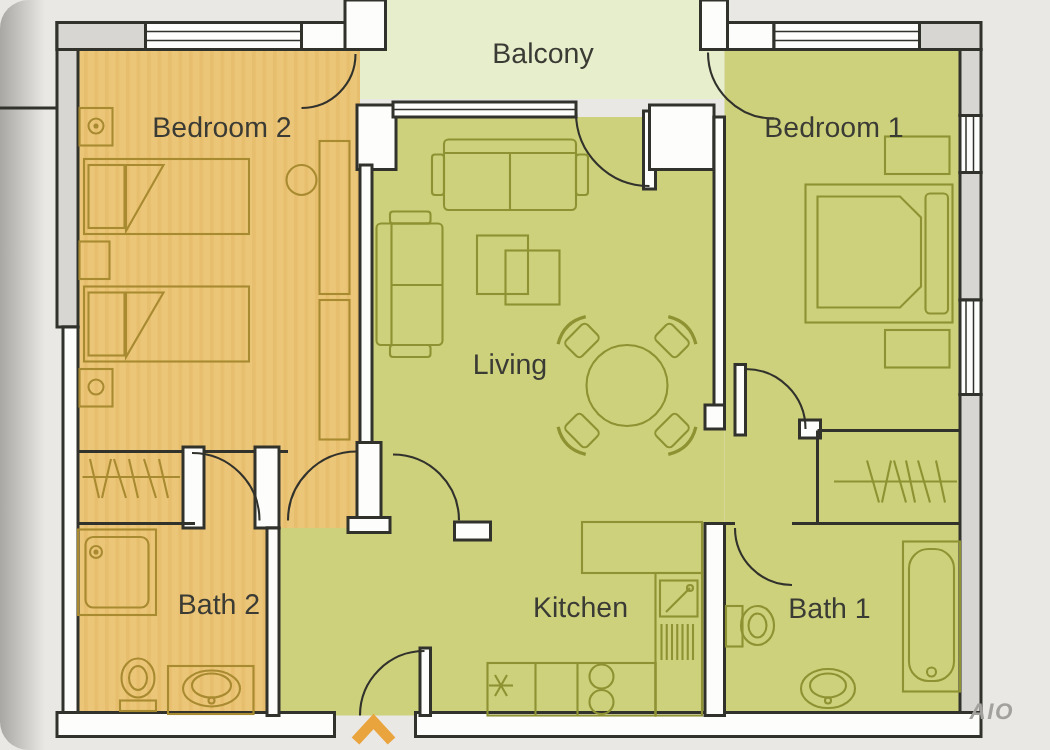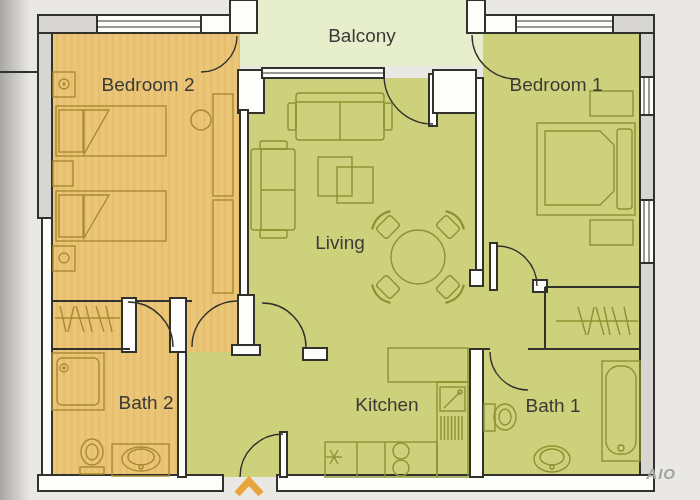--- a/index.html
+++ b/index.html
@@ -1,17 +1,17 @@
 <!DOCTYPE html>
 <html><head>
 <meta charset="utf-8">
 <style>
   html,body{margin:0;padding:0;background:#e9e8e4;}
   #stage{position:relative;width:700px;height:500px;overflow:hidden;
-         font-family:"Liberation Sans",sans-serif;}
+         font-family:"Liberation Sans",sans-serif;border-radius:19px;}
   svg{display:block;}
   text{font-family:"Liberation Sans",sans-serif;}
   .room-label{font-size:19px;fill:#3b3b35;}
   .watermark{font-size:15px;font-style:italic;font-weight:bold;fill:#a2a19d;letter-spacing:1px;}
 </style>
 </head>
 <body>
 
 <div id="stage">
 <svg width="700" height="500" viewBox="0 0 700 500">

